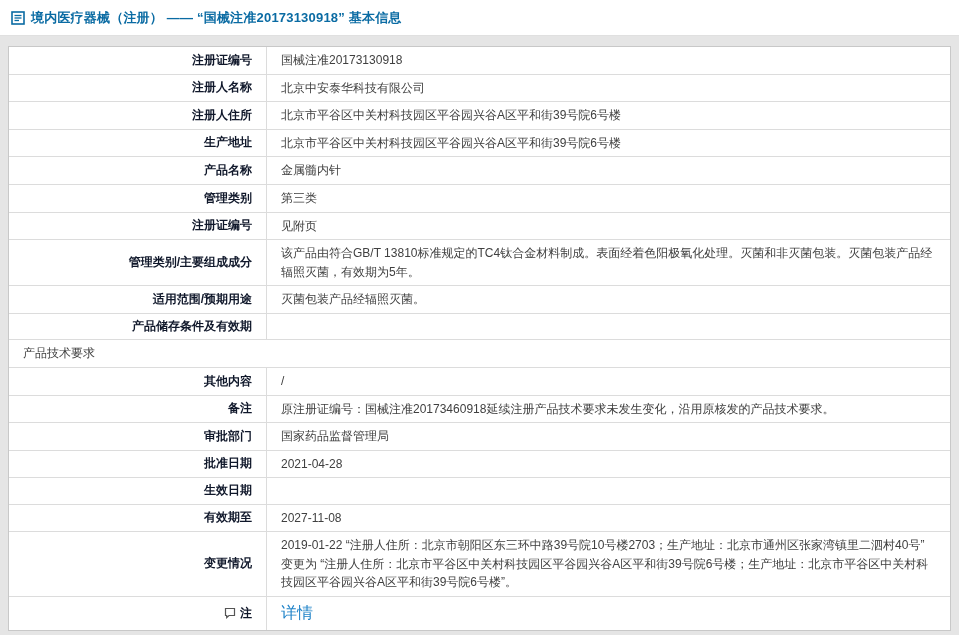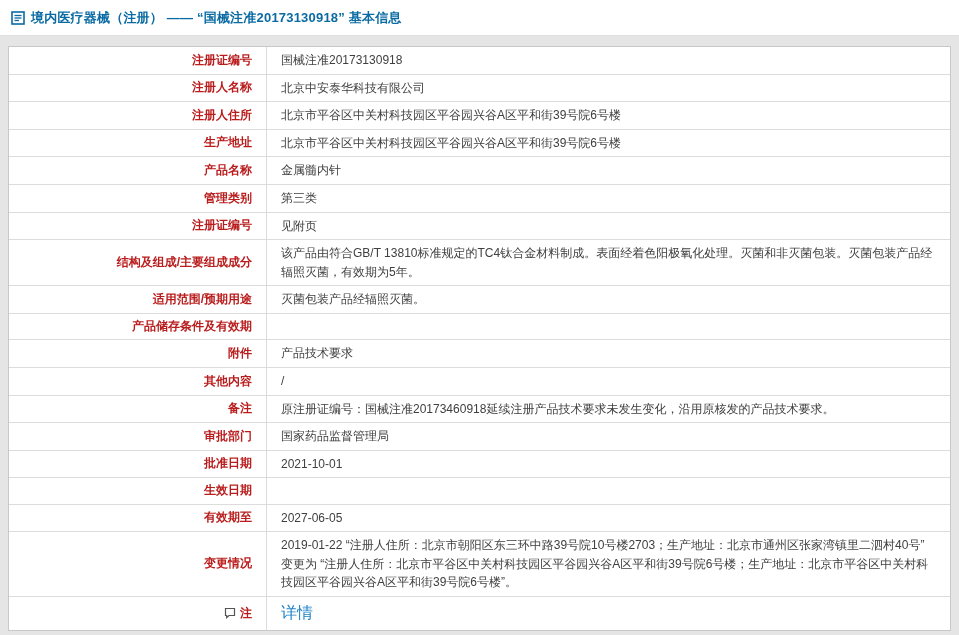--- a/index.html
+++ b/index.html
@@ -41,21 +41,21 @@
     min-height: 26px;
   }
   .row:last-child { border-bottom: none; }
   .cell-label {
     flex: 0 0 258px;
     width: 258px;
     border-right: 1px solid #dcdcdc;
     padding: 4px 14px 4px 10px;
     font-size: 12px;
     font-weight: bold;
-    color: #b91c1c;
+    color: #0f172a;
     display: flex;
     align-items: center;
     justify-content: flex-end;
     text-align: right;
     line-height: 1.45;
   }
   .cell-value {
     flex: 1;
     padding: 4px 14px;
     font-size: 12px;
@@ -143,21 +143,21 @@
     <div class="row">
       <div class="cell-label">
         <span>注册证编号</span>
       </div>
       <div class="cell-value">
         <span class="text">见附页</span>
       </div>
     </div>
     <div class="row">
       <div class="cell-label">
-        <span>结构及组成/主要组成成分</span>
+        <span>管理类别/主要组成成分</span>
       </div>
       <div class="cell-value">
         <span class="text">该产品由符合GB/T 13810标准规定的TC4钛合金材料制成。表面经着色阳极氧化处理。灭菌和非灭菌包装。灭菌包装产品经辐照灭菌，有效期为5年。</span>
       </div>
     </div>
     <div class="row">
       <div class="cell-label">
         <span>适用范围/预期用途</span>
       </div>
       <div class="cell-value">
@@ -166,23 +166,20 @@
     </div>
     <div class="row">
       <div class="cell-label">
         <span>产品储存条件及有效期</span>
       </div>
       <div class="cell-value">
         <span class="text"></span>
       </div>
     </div>
     <div class="row">
-      <div class="cell-label">
-        <span>附件</span>
-      </div>
       <div class="cell-value">
         <span class="text">产品技术要求</span>
       </div>
     </div>
     <div class="row">
       <div class="cell-label">
         <span>其他内容</span>
       </div>
       <div class="cell-value">
         <span class="text">/</span>
@@ -202,34 +199,34 @@
       </div>
       <div class="cell-value">
         <span class="text">国家药品监督管理局</span>
       </div>
     </div>
     <div class="row">
       <div class="cell-label">
         <span>批准日期</span>
       </div>
       <div class="cell-value">
-        <span class="text">2021-10-01</span>
+        <span class="text">2021-04-28</span>
       </div>
     </div>
     <div class="row">
       <div class="cell-label">
         <span>生效日期</span>
       </div>
     </div>
     <div class="row">
       <div class="cell-label">
         <span>有效期至</span>
       </div>
       <div class="cell-value">
-        <span class="text">2027-06-05</span>
+        <span class="text">2027-11-08</span>
       </div>
     </div>
     <div class="row">
       <div class="cell-label">
         <span>变更情况</span>
       </div>
       <div class="cell-value">
         <span class="text">2019-01-22  “注册人住所：北京市朝阳区东三环中路39号院10号楼2703；生产地址：北京市通州区张家湾镇里二泗村40号”  变更为  “注册人住所：北京市平谷区中关村科技园区平谷园兴谷A区平和街39号院6号楼；生产地址：北京市平谷区中关村科技园区平谷园兴谷A区平和街39号院6号楼”。</span>
       </div>
     </div>

